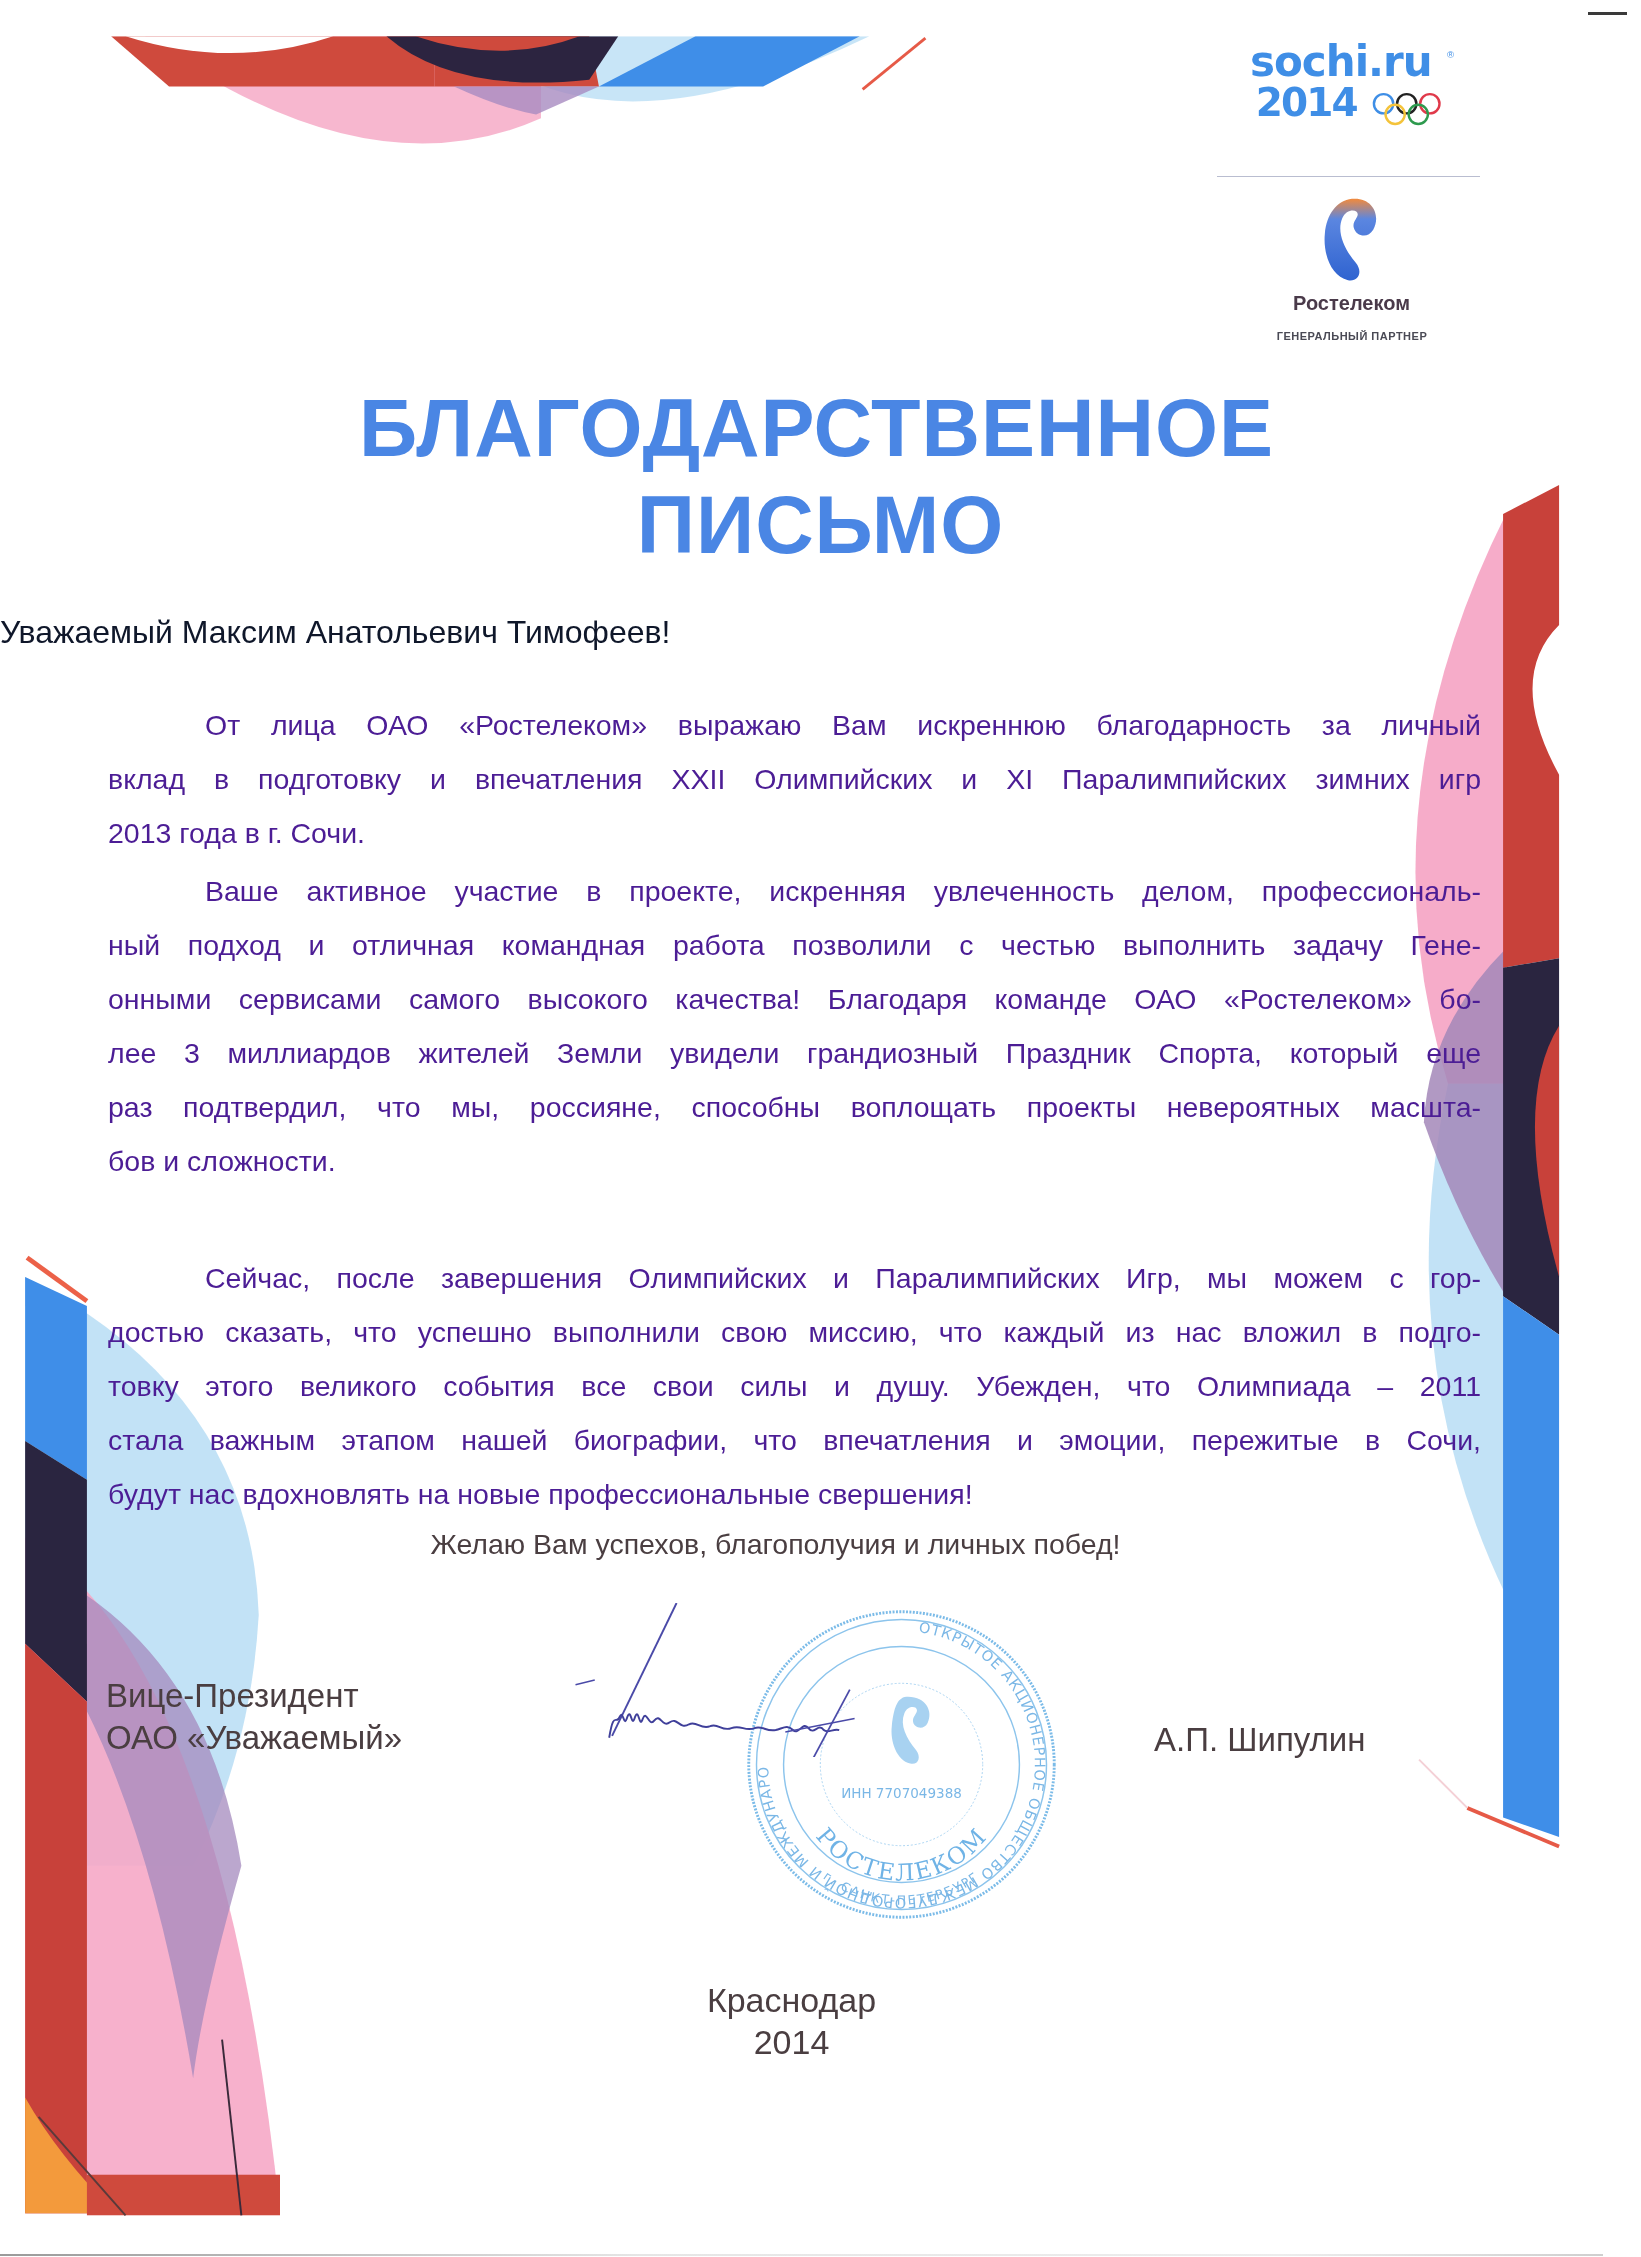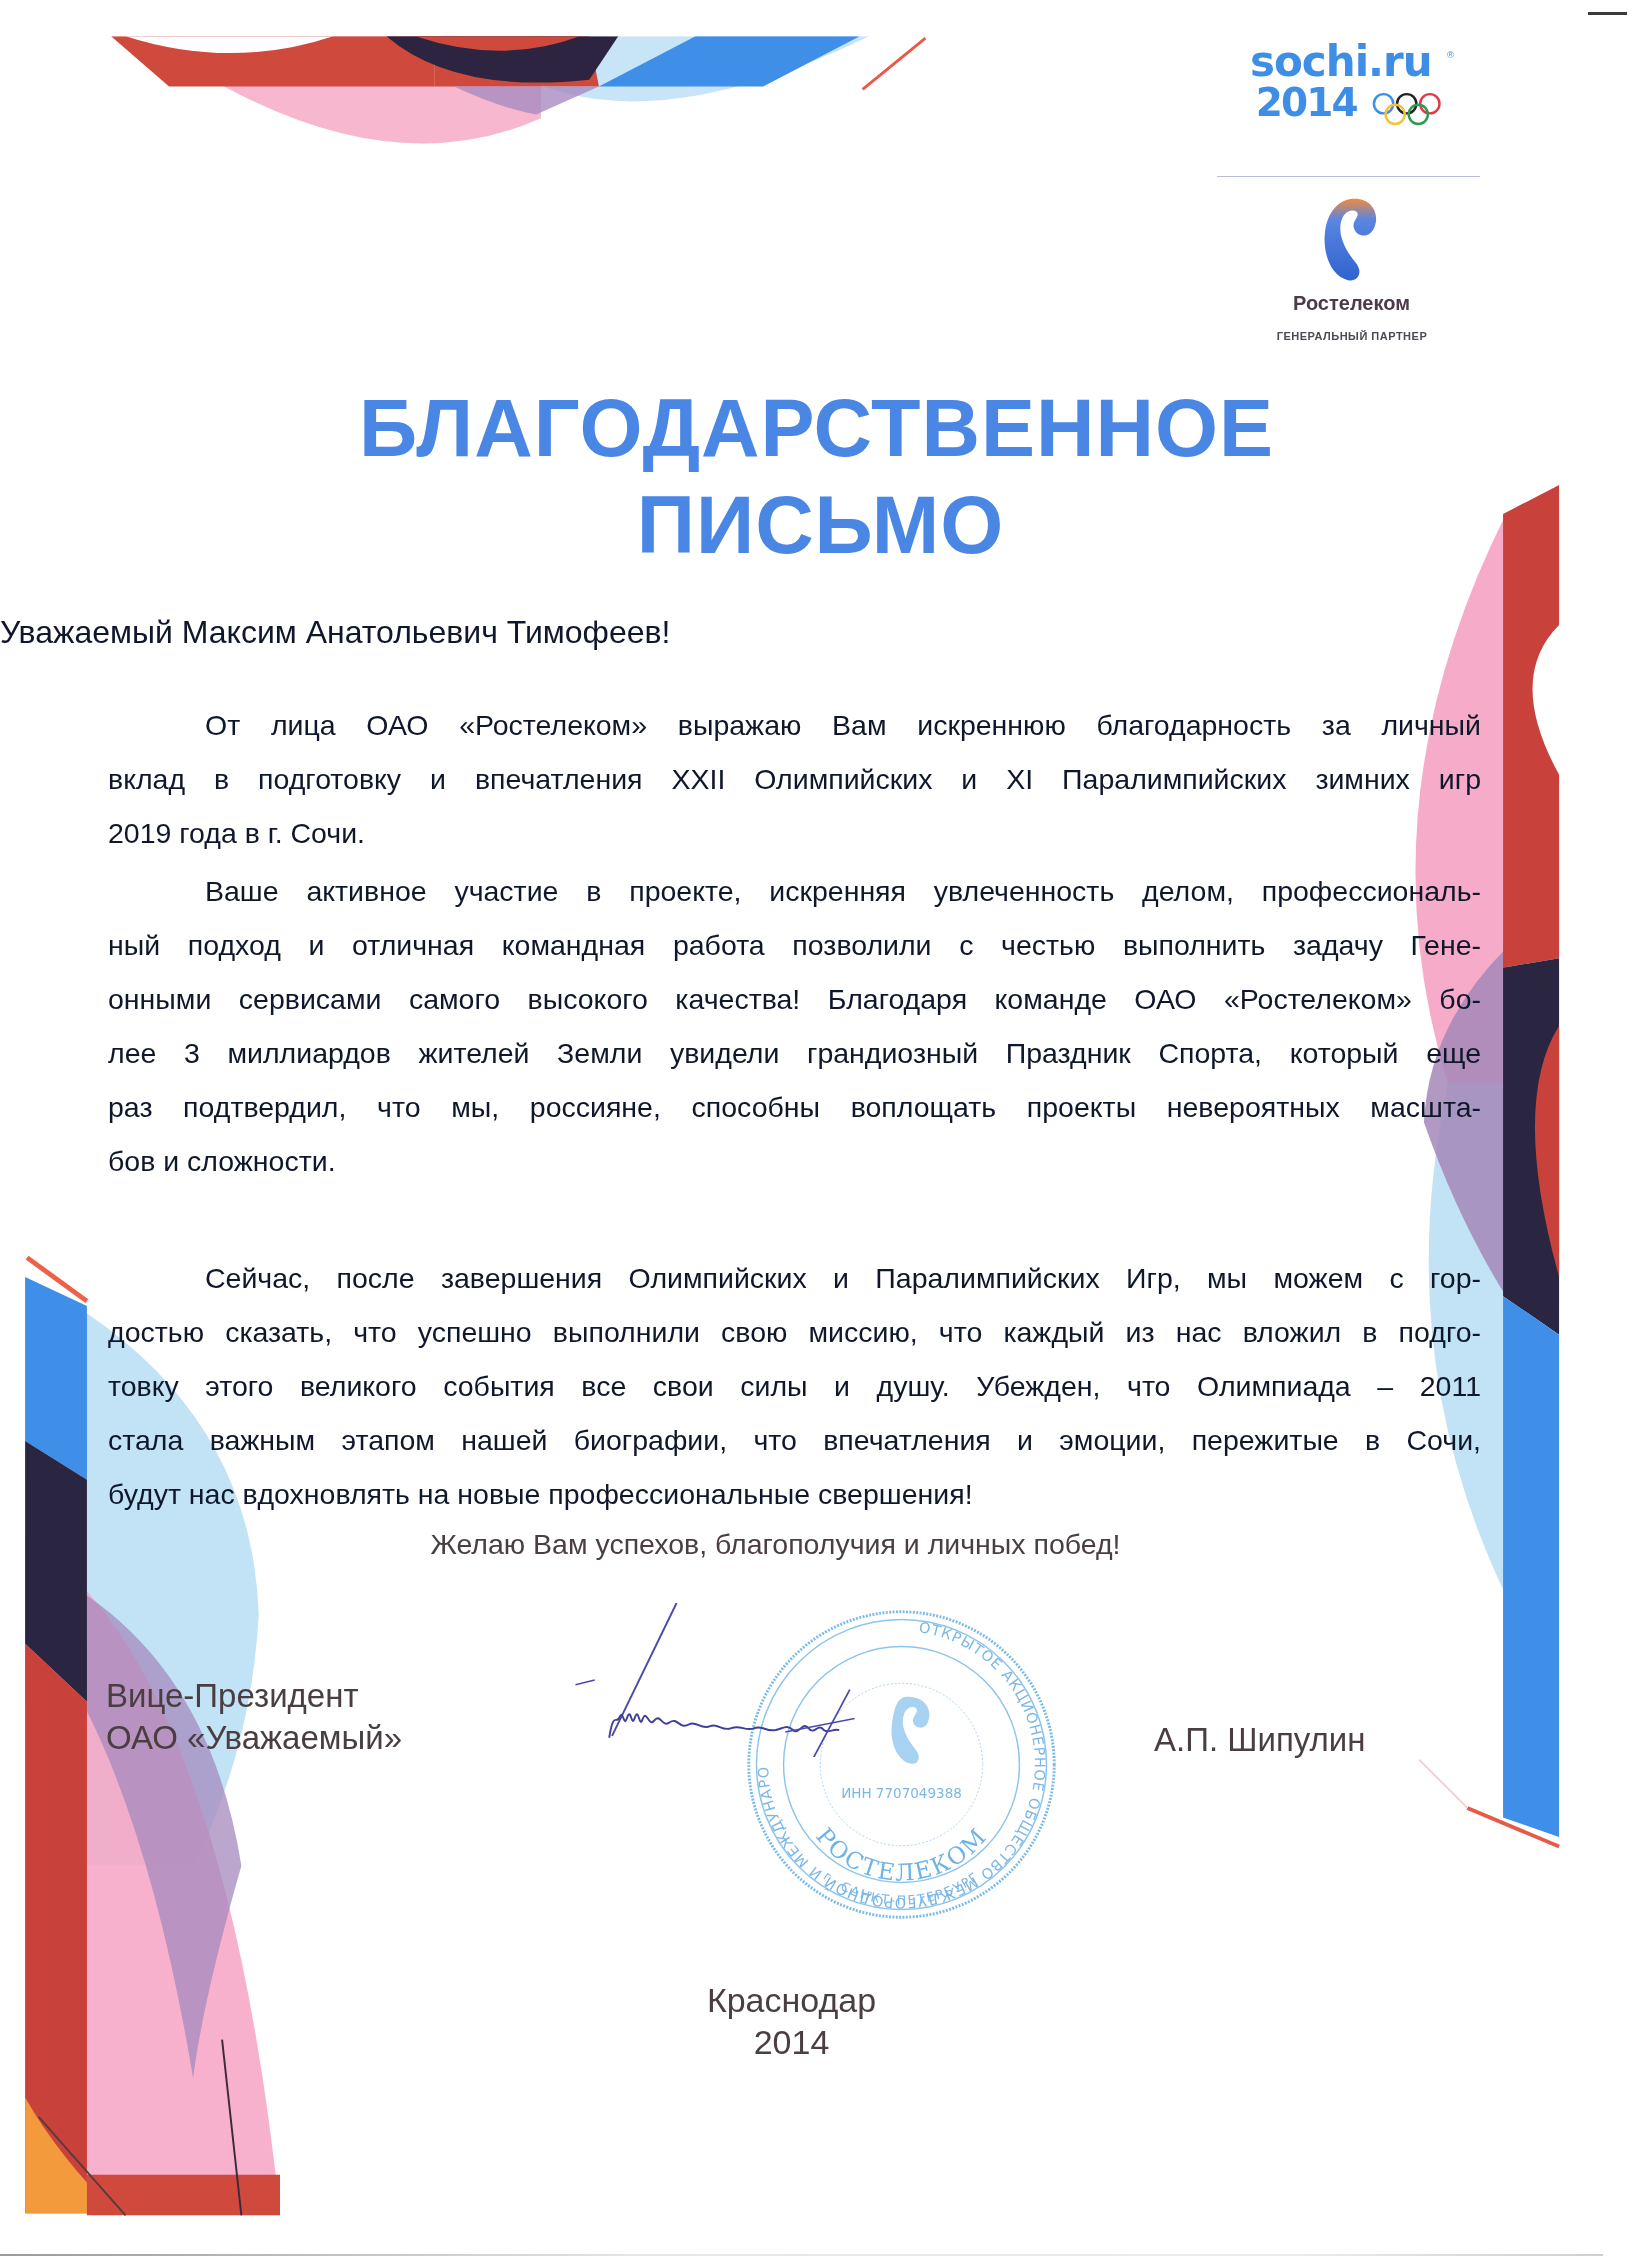--- a/index.html
+++ b/index.html
@@ -27,21 +27,21 @@
 
   
   .title { left: 0; width: 1641px; text-align: center; font-weight: bold; color: #4a86e4;
            font-size: 81px; line-height: 93px; letter-spacing: 1px; }
   .title-1 { top: 370px; left: -3.9px; }
   .title-2 { top: 467px; }
 
   .salutation { left: 0; width: 1583px; text-align: left; top: 602px; font-size: 32px; color: #0f172a; }
 
   
-  .body-text { left: 108px; width: 1373px; font-size: 28.5px; line-height: 54px; color: #0f172a;
+  .body-text { left: 108px; width: 1373px; font-size: 28.5px; line-height: 54px; color: #4c1d95;
                text-align: justify; }
   .para-line { display: block; text-align-last: justify; white-space: nowrap; }
   .para-line.last { text-align-last: left; }
   .p1 { top: 686px; }
   .p2 { top: 852px; }
   .p3 { top: 1239px; }
   .closing { left: 0; width: 1551px; text-align: center; top: 1516px; font-size: 28.5px; }
 
   .sig-title { left: 106px; top: 1663px; font-size: 33px; line-height: 42px; }
   .sig-name { left: 1154px; top: 1709px; font-size: 33px; }
@@ -165,21 +165,21 @@
 <div class="abs rt-partner">ГЕНЕРАЛЬНЫЙ ПАРТНЕР</div>
 
 <div class="abs title title-1">БЛАГОДАРСТВЕННОЕ</div>
 <div class="abs title title-2">ПИСЬМО</div>
 
 <div class="abs salutation">Уважаемый Максим Анатольевич Тимофеев!</div>
 
 <div class="abs body-text p1">
   <span class="para-line" style="padding-left:97px;">От лица ОАО «Ростелеком» выражаю Вам искреннюю благодарность за личный</span>
   <span class="para-line">вклад в подготовку и впечатления XXII  Олимпийских и XI Паралимпийских зимних игр</span>
-  <span class="para-line last">2019 года в г. Сочи.</span>
+  <span class="para-line last">2013 года в г. Сочи.</span>
 </div>
 
 <div class="abs body-text p2">
   <span class="para-line" style="padding-left:97px;">Ваше активное участие в проекте, искренняя увлеченность делом, профессиональ-</span>
   <span class="para-line">ный подход и отличная  командная  работа позволили с честью выполнить задачу Гене-</span>
   <span class="para-line">онными сервисами самого высокого качества! Благодаря команде ОАО «Ростелеком» бо-</span>
   <span class="para-line">лее 3 миллиардов  жителей Земли увидели грандиозный Праздник Спорта, который еще</span>
   <span class="para-line">раз подтвердил, что  мы, россияне,  способны воплощать проекты невероятных масшта-</span>
   <span class="para-line last">бов и сложности.</span>
 </div>

